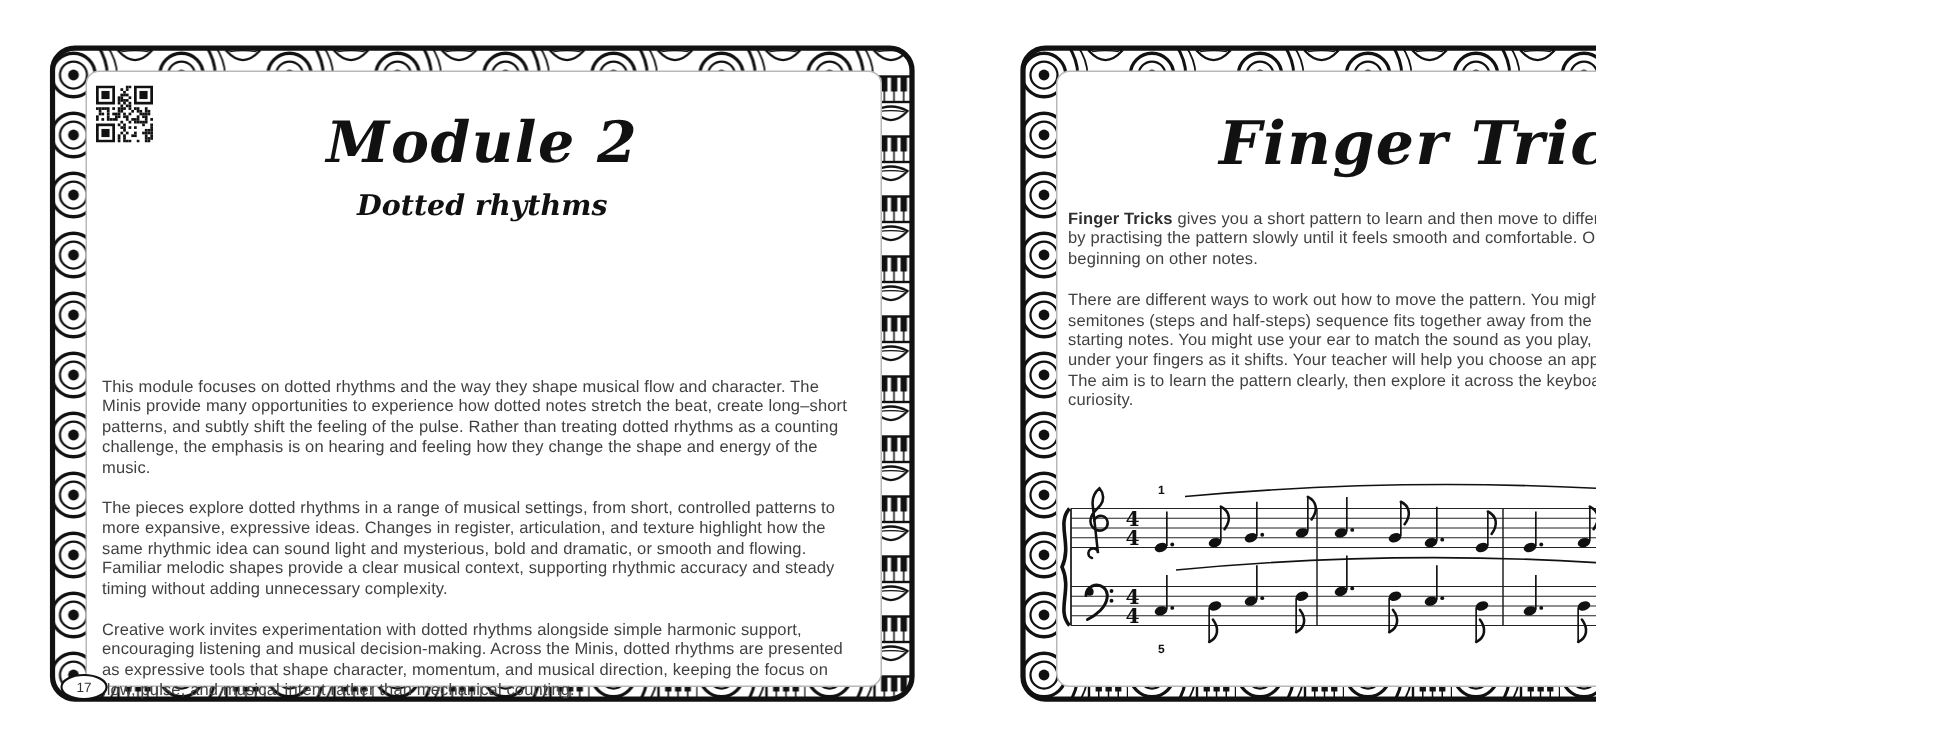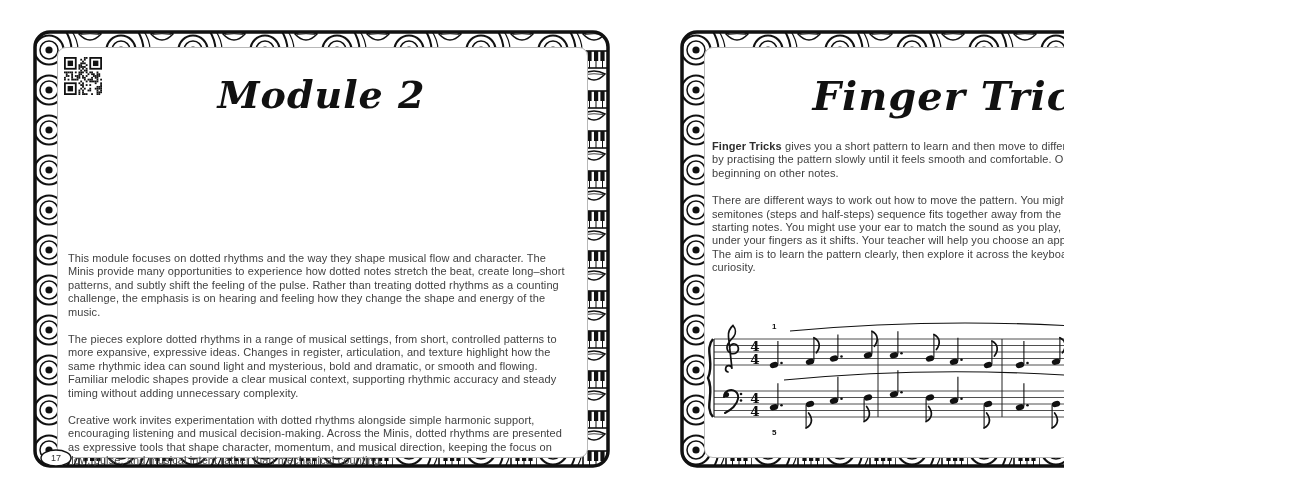--- a/index.html
+++ b/index.html
@@ -189,20 +189,21 @@
         <rect x="1" y="1" width="5" height="5" fill="#fff"></rect>
         <rect x="2" y="2" width="3" height="3" fill="#111"></rect>
         <rect x="14" y="0" width="7" height="7" fill="#111"></rect>
         <rect x="15" y="1" width="5" height="5" fill="#fff"></rect>
         <rect x="16" y="2" width="3" height="3" fill="#111"></rect>
         <rect x="0" y="14" width="7" height="7" fill="#111"></rect>
         <rect x="1" y="15" width="5" height="5" fill="#fff"></rect>
         <rect x="2" y="16" width="3" height="3" fill="#111"></rect>
       </svg>
     <div class="script-title" id="title-left">Module 2</div>
+    <div class="script-title" id="subtitle-left">Dotted rhythms</div>
     <div class="body-text" id="text-left">
       <p>This module focuses on dotted rhythms and the way they shape musical flow and character. The Minis provide many opportunities to experience how dotted notes stretch the beat, create long–short patterns, and subtly shift the feeling of the pulse. Rather than treating dotted rhythms as a counting challenge, the emphasis is on hearing and feeling how they change the shape and energy of the music.</p>
       <p>The pieces explore dotted rhythms in a range of musical settings, from short, controlled patterns to more expansive, expressive ideas. Changes in register, articulation, and texture highlight how the same rhythmic idea can sound light and mysterious, bold and dramatic, or smooth and flowing. Familiar melodic shapes provide a clear musical context, supporting rhythmic accuracy and steady timing without adding unnecessary complexity.</p>
       <p>Creative work invites experimentation with dotted rhythms alongside simple harmonic support, encouraging listening and musical decision-making. Across the Minis, dotted rhythms are presented as expressive tools that shape character, momentum, and musical direction, keeping the focus on flow, pulse, and musical intent rather than mechanical counting.</p>
     </div>
     <svg class="page-badge" id="badge-left" viewBox="0 0 32 18">
       <ellipse cx="16" cy="9" rx="15" ry="8" fill="#fff" stroke="#111" stroke-width="1.4"></ellipse>
       <text x="16" y="12" text-anchor="middle" font-size="9" fill="#333" font-family="Liberation Sans, sans-serif">17</text>
     </svg>
   </div>

